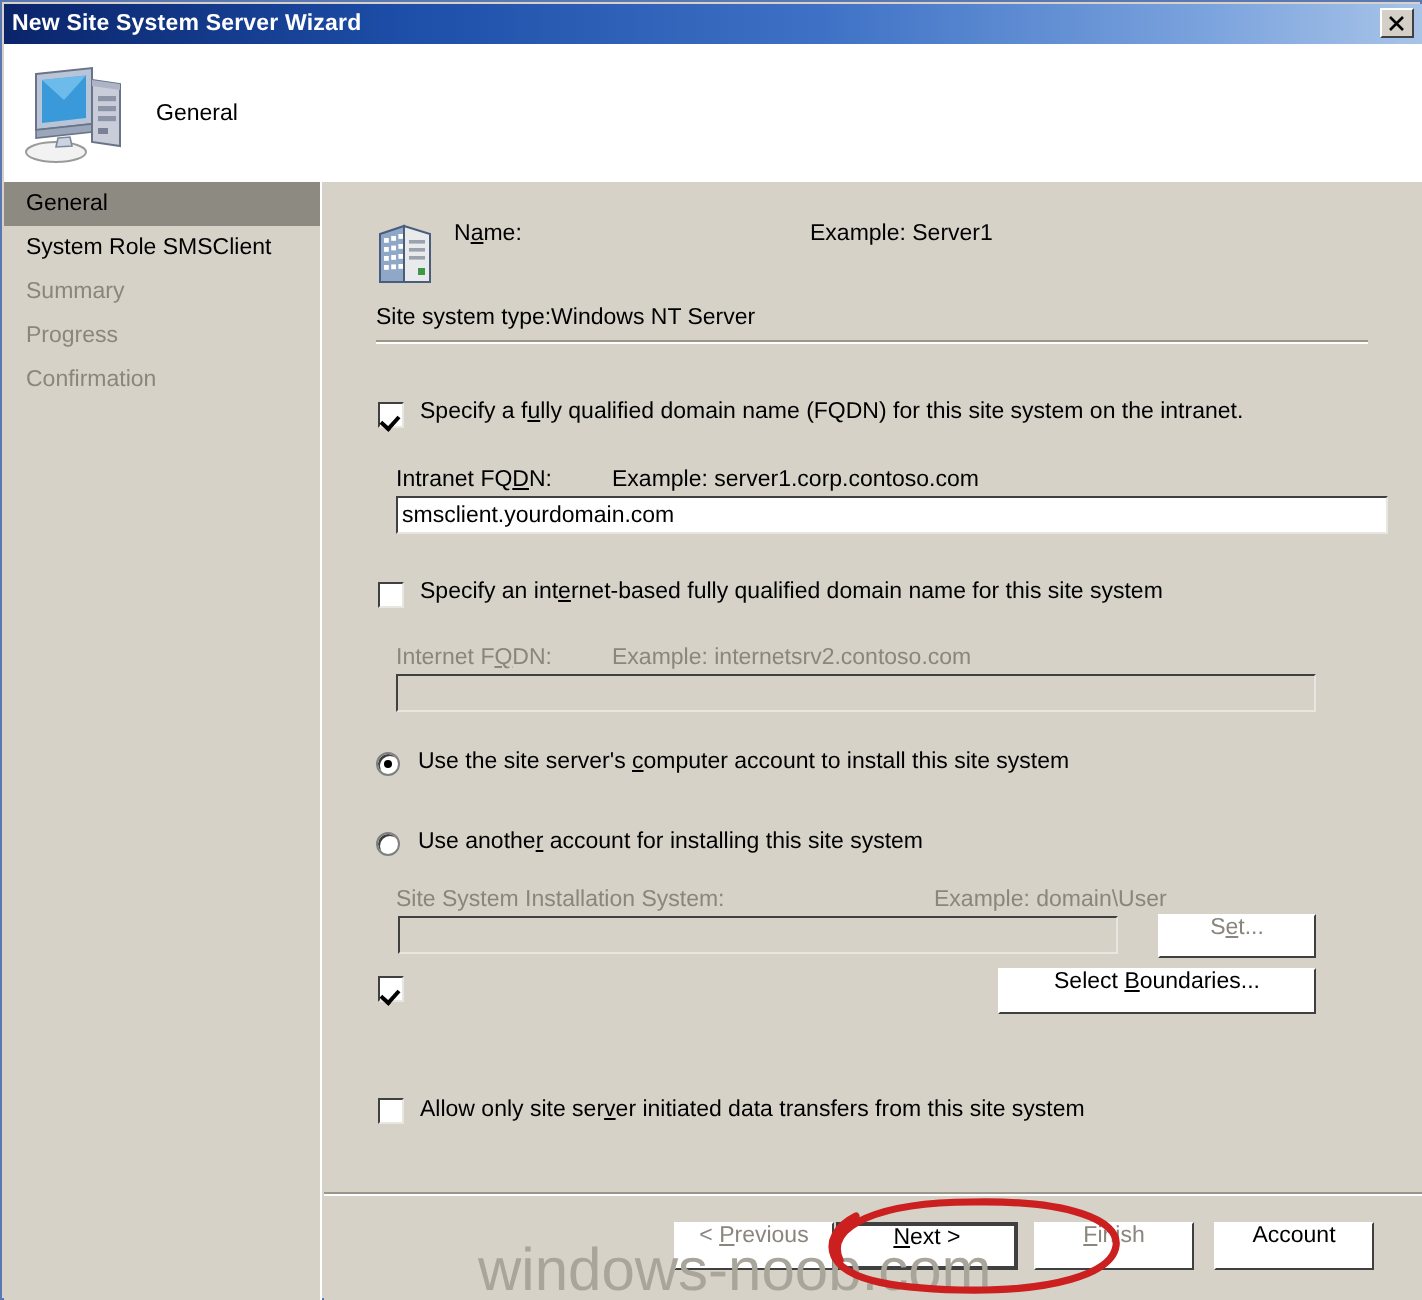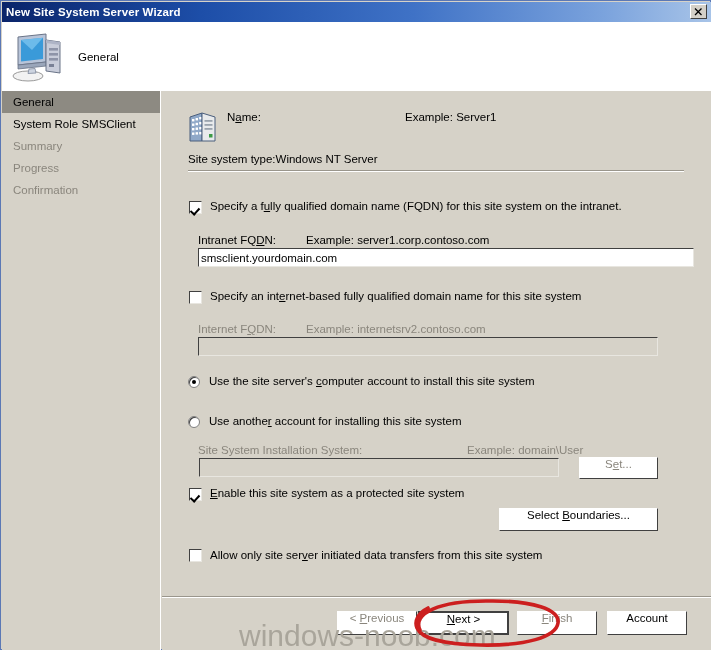--- a/index.html
+++ b/index.html
@@ -377,22 +377,21 @@
     <span class="lbl" style="left:47px; top:324px;">Use anothe<u>r</u> account for installing this site system</span>
 
     <span class="lbl gray" style="left:36px; top:353px;">Site System Installation System:</span>
     <span class="lbl gray" style="left:305px; top:353px;">Example: domain\User</span>
     <input class="textbox disabled" type="text" disabled="" style="position: absolute; left: 37px; top: 367px; width: 360px; height: 19px;" value="">
     <div class="btn disabled" style="left:417px; top:366px; width:79px; height:22px;">
       <span>S<u>e</u>t...</span>
     </div>
 
     <div class="cb checked" style="left:27px; top:397px;"></div>
-    <span class="lbl" style="left:48px; top:396px;"><u>E</u>nable this site system as a protected site system</span>
-    <div class="btn" style="left:337px; top:393px; width:159px; height:23px;margin-top:24px;">
+    <div class="btn" style="left:337px; top:393px; width:159px; height:23px;">
       <span>Select <u>B</u>oundaries...</span>
     </div>
 
     <div class="cb" style="left:27px; top:458px;"></div>
     <span class="lbl" style="left:48px; top:458px;">Allow only site ser<u>v</u>er initiated data transfers from this site system</span>
 
     <div id="sep-bottom" class="etched"></div>
   </div>
 
   <div class="btn disabled" style="left:336px; top:610px; width:80px; height:24px;">

